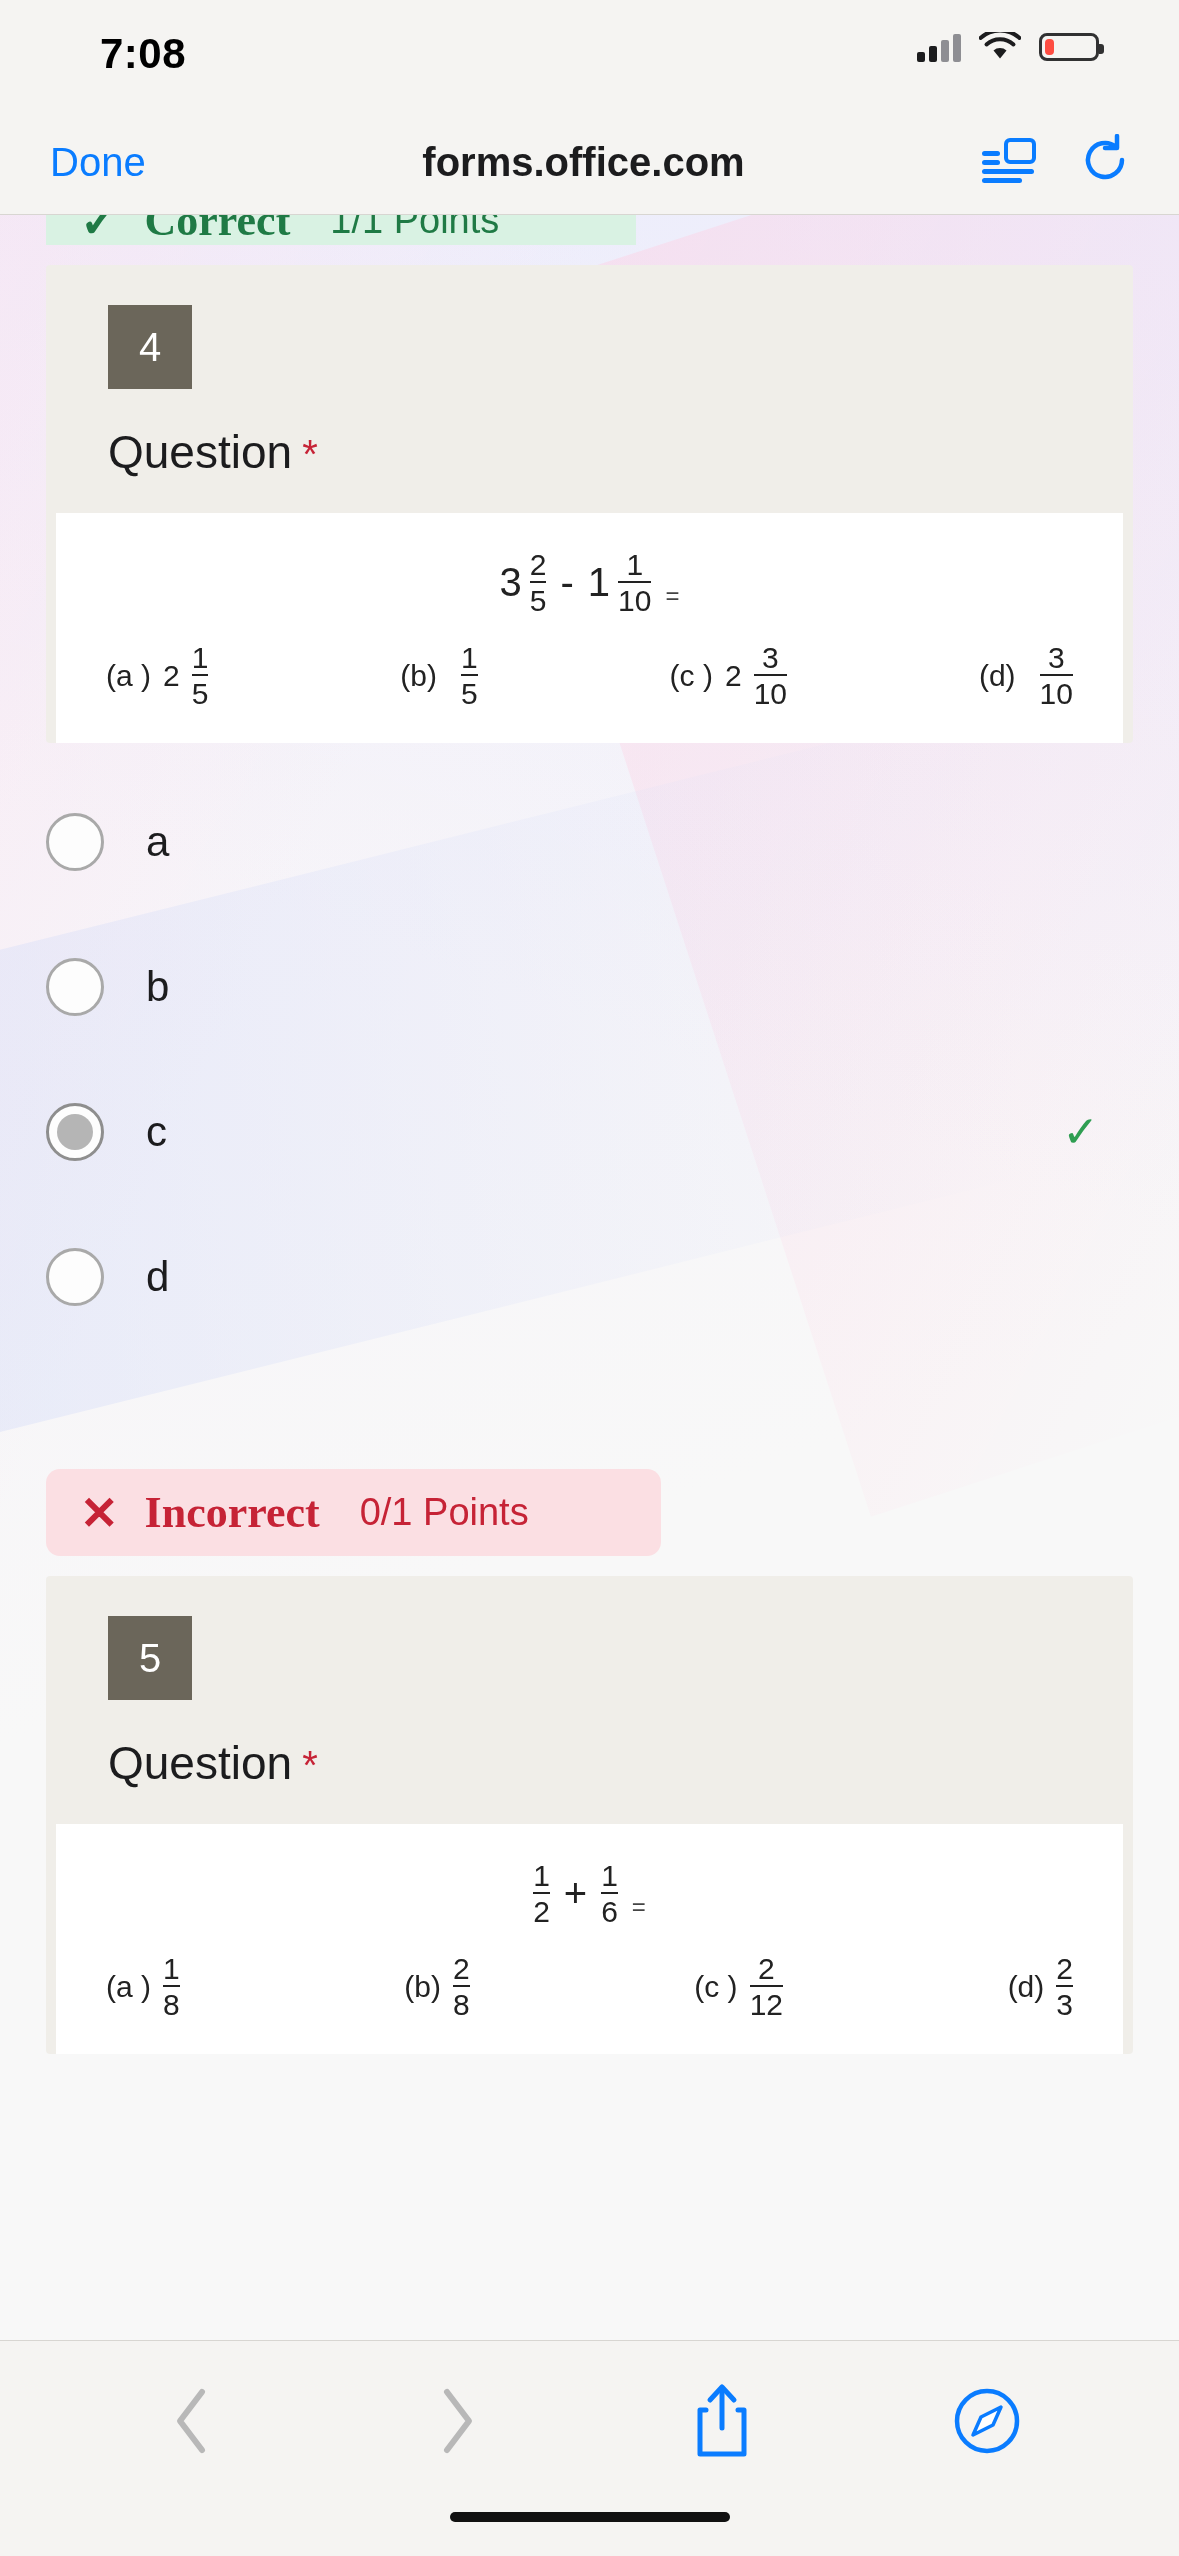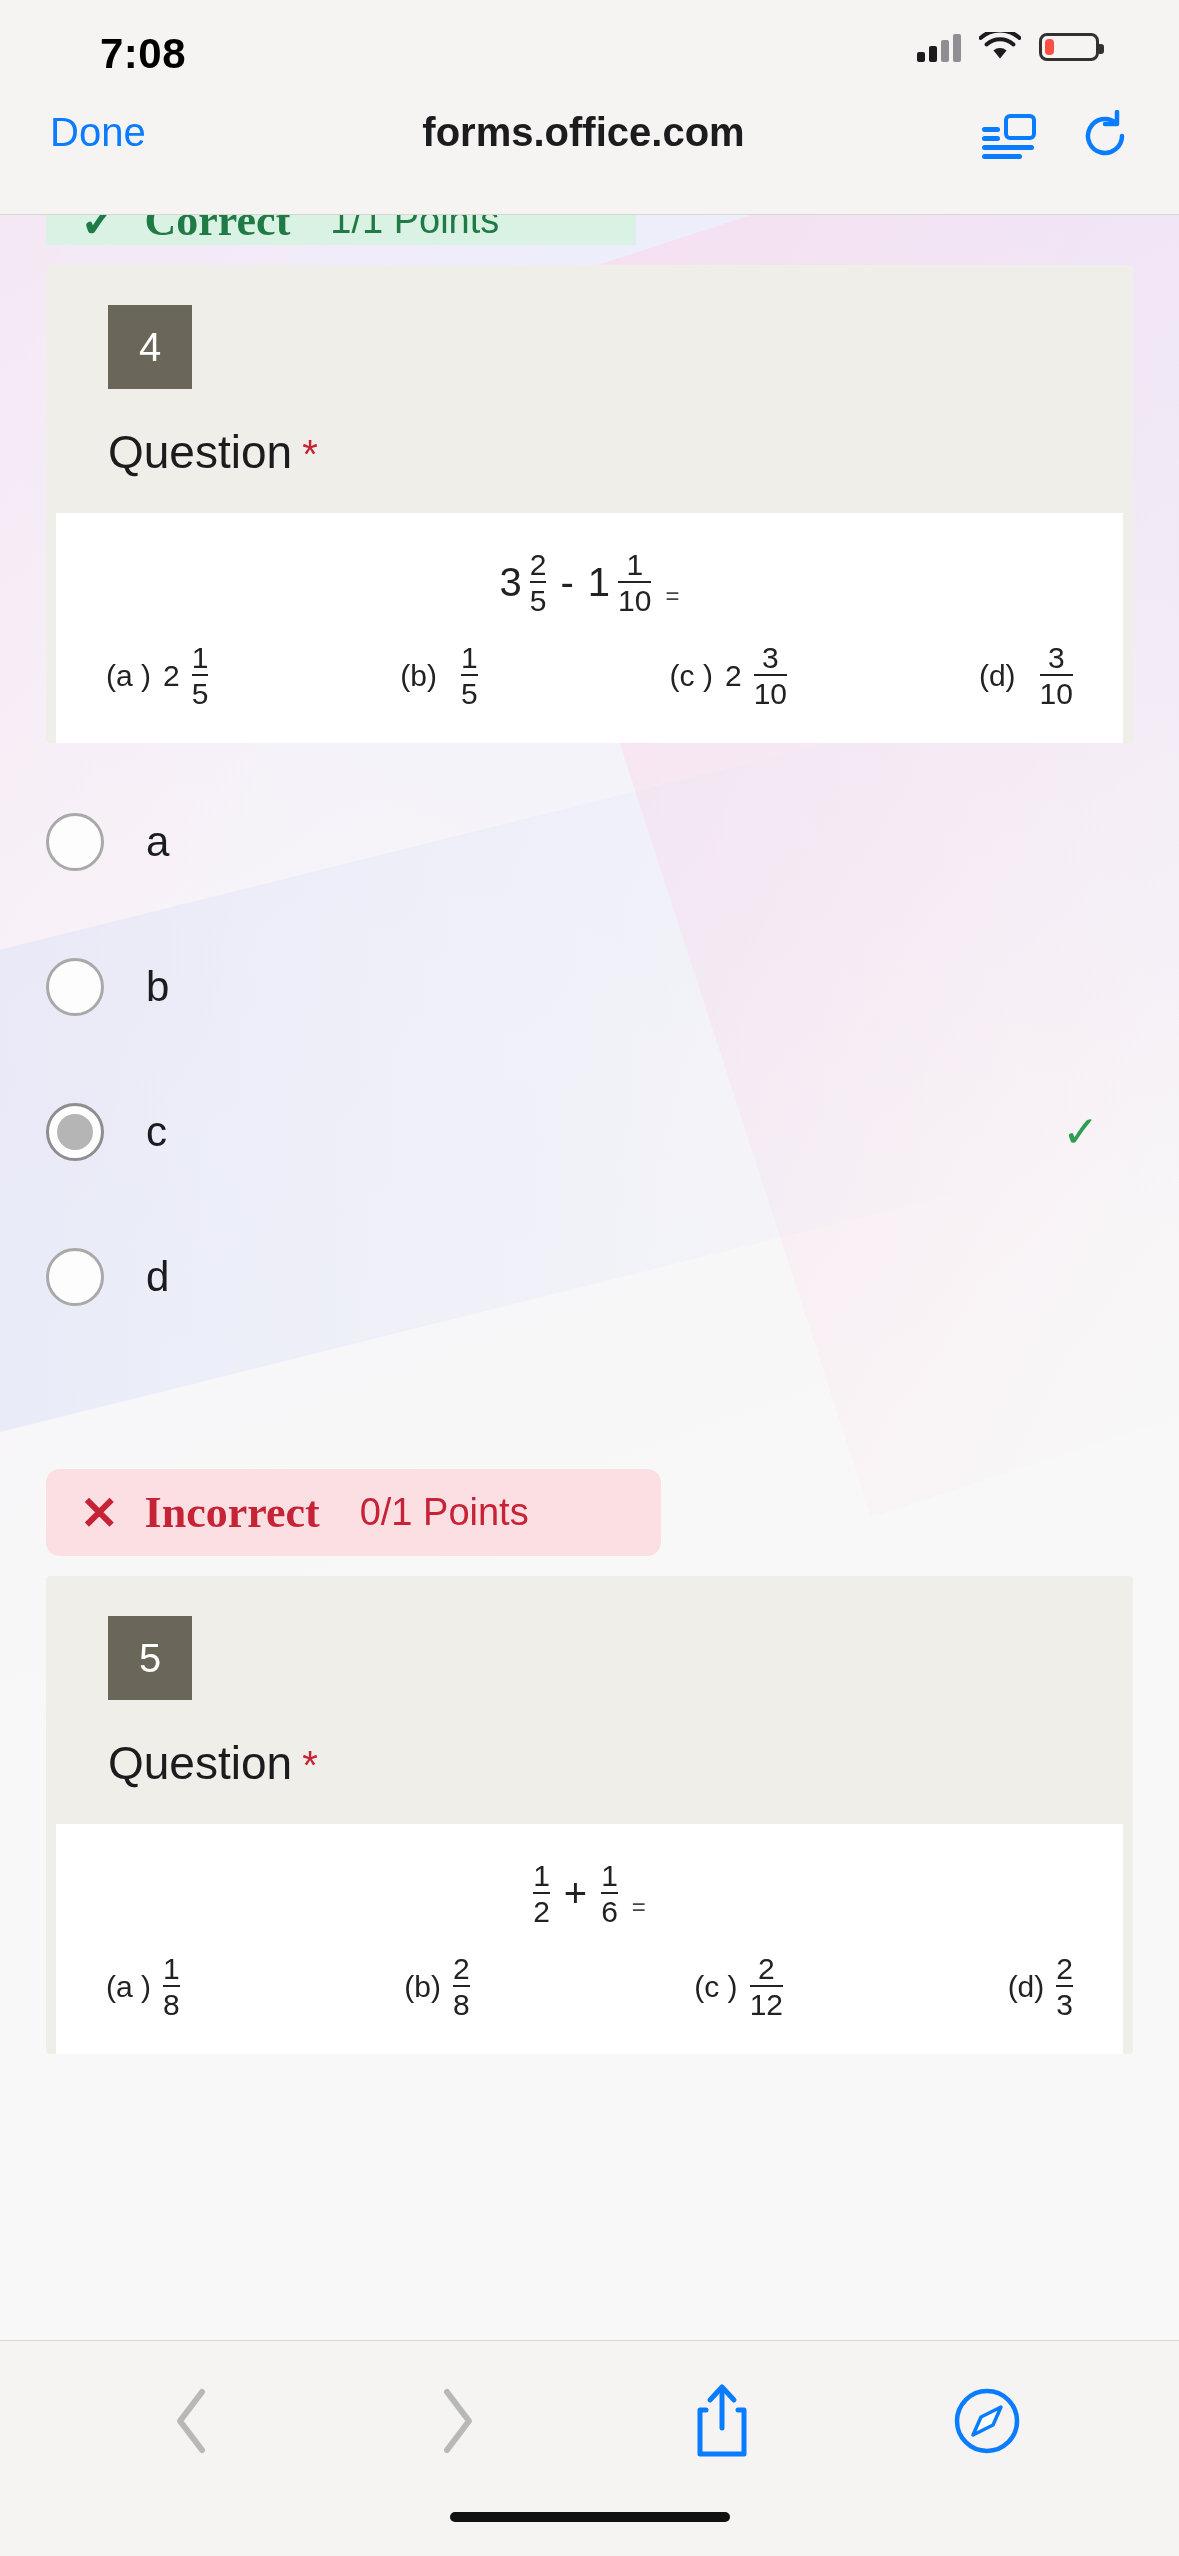--- a/index.html
+++ b/index.html
@@ -77,21 +77,21 @@
     width: 9px;
     background: #ff3b30;
     border-radius: 4px;
   }
 
   
   .browser-bar {
     height: 105px;
     background: #f5f4f2;
     display: flex;
-    align-items: flex-start;
+    align-items: center;
     padding: 0 50px;
     position: relative;
     flex: 0 0 auto;
     border-bottom: 1px solid #d8d6d2;
   }
   .done-btn {
     font-size: 40px;
     color: #0a7cff;
     flex: 0 0 auto;
   }

